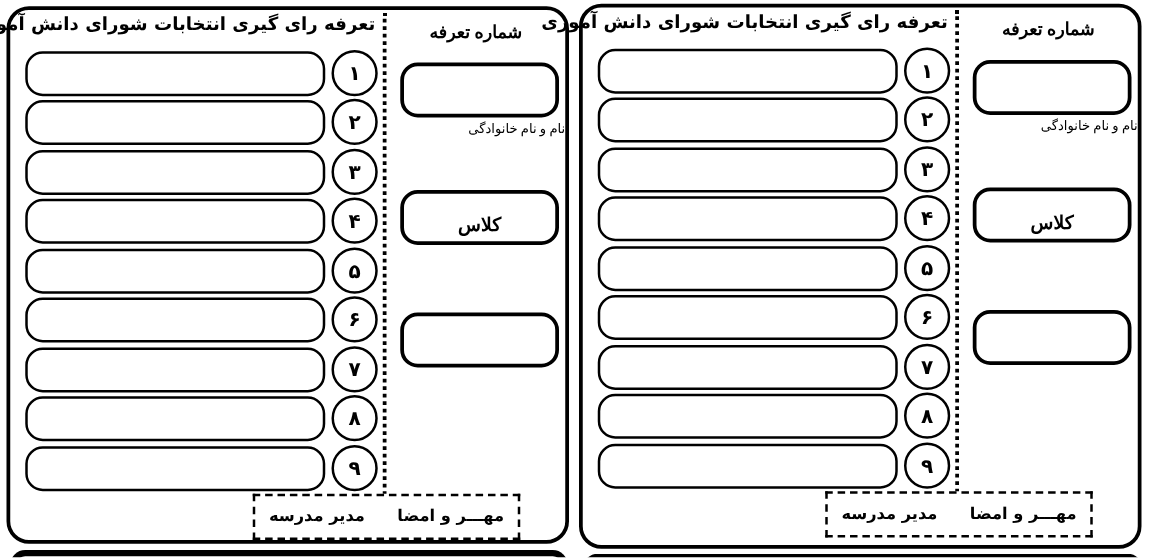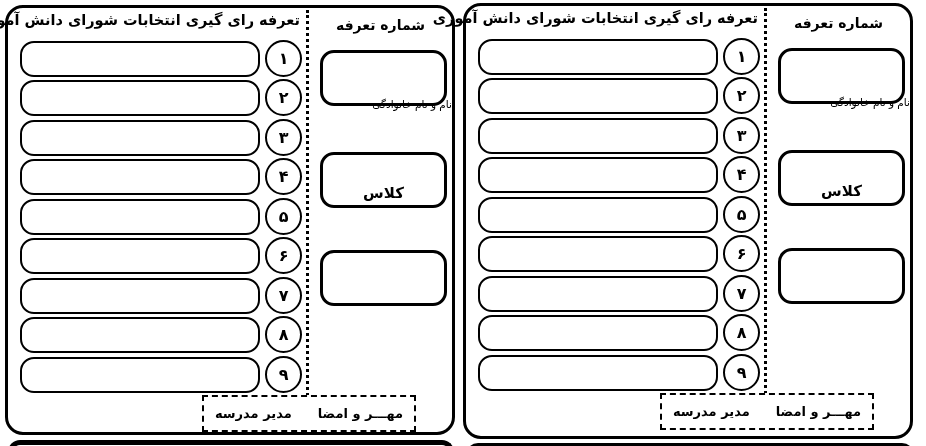--- a/index.html
+++ b/index.html
@@ -42,27 +42,27 @@
     font-size:16px; font-weight:bold; background:#fff;
   }
 
   
   .divider {
     position:absolute; left:298px; top:2px; height:386px; width:0;
     border-left:3px dotted #000;
   }
 
   
-  .stub { position:absolute; left:301px; right:0; top:0; bottom:0; }
+  .stub { position:absolute; left:301px; right:0; top:0; bottom:0;font-family:Liberation Serif, serif; }
   .stub-heading {
     position:absolute; top:9px; left:0; right:0; text-align:center;
     font-size:14px; font-weight:bold;
   }
   .sbox {
-    position:absolute; left:11px; width:127px; height:56px;
+    position:absolute; left:11px; width:127px; height:44px;
     box-sizing:border-box; border:3px solid #000; border-radius:14px;
     background:#fff;
   }
   .sbox.b1 { top:42px; }
   .name-label {
     position:absolute; top:91px; left:0; right:0; 
     font-size:10.5px; line-height:1;
   }
   .sbox.b2 {
     top:144px; display:flex; align-items:flex-end; justify-content:center;

